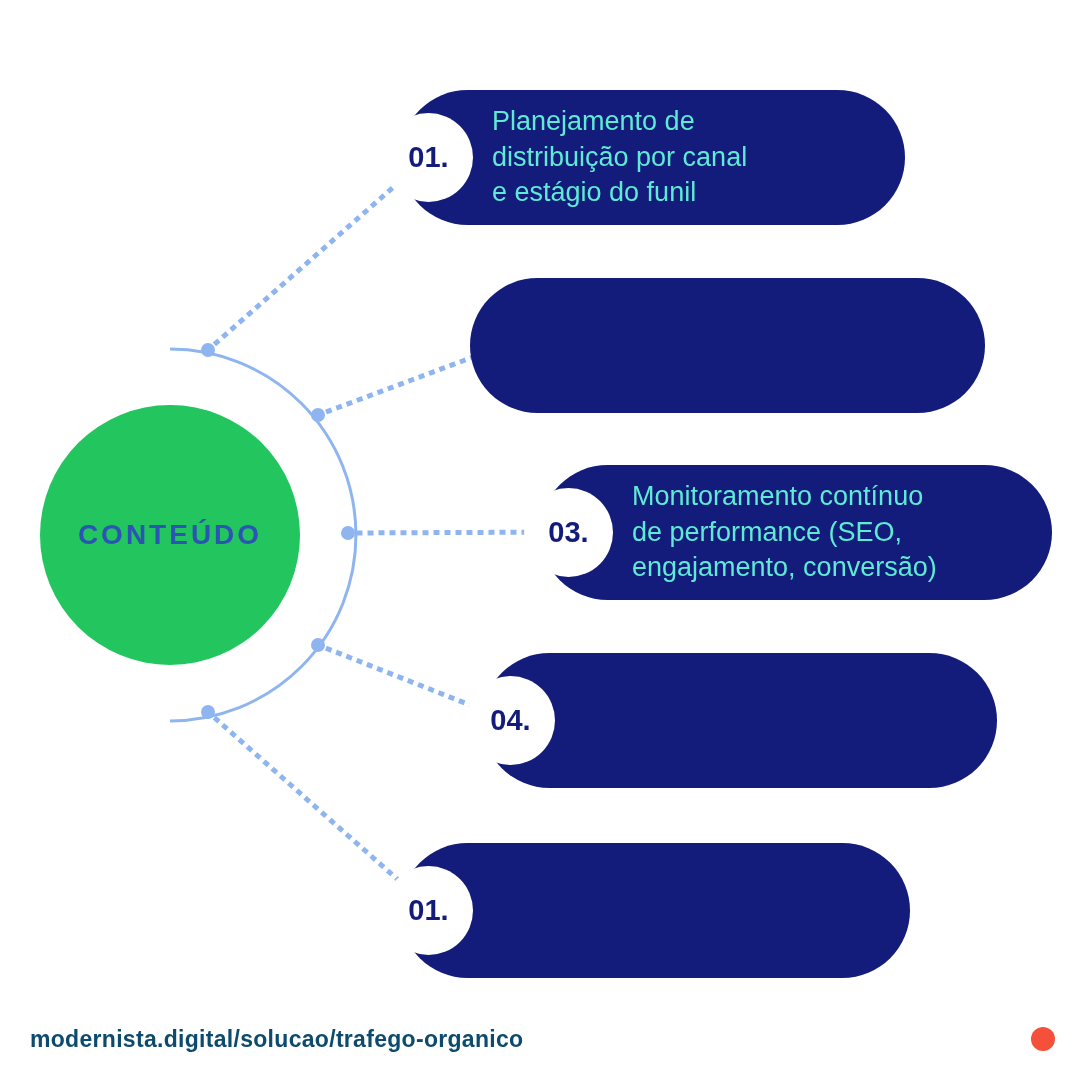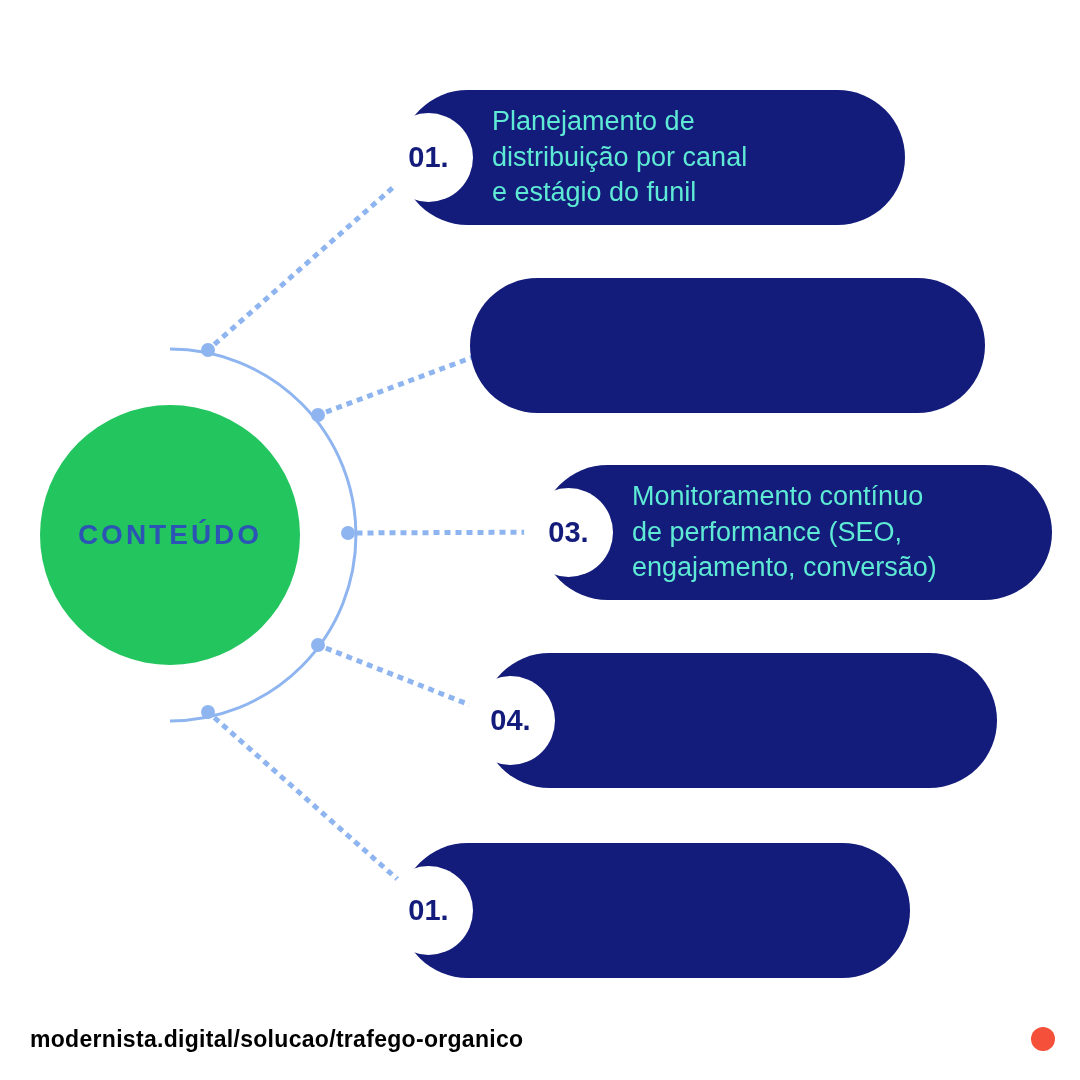--- a/index.html
+++ b/index.html
@@ -84,21 +84,21 @@
   }
   .item-1 { left: 400px; top:  90px; width: 505px; }
   .item-2 { left: 470px; top: 278px; width: 515px; }
   .item-3 { left: 540px; top: 465px; width: 512px; }
   .item-4 { left: 482px; top: 653px; width: 515px; }
   .item-5 { left: 400px; top: 843px; width: 510px; }
   .footer-url {
     position: absolute;
     left: 30px;
     top: 1026px;
-    color: #000000;
+    color: #0c4a6e;
     font-size: 23px;
     font-weight: bold;
     letter-spacing: 0.3px;
     text-decoration: none;
     z-index: 4;
   }
   .brand-dot {
     position: absolute;
     left: 1031px;
     top: 1027px;

